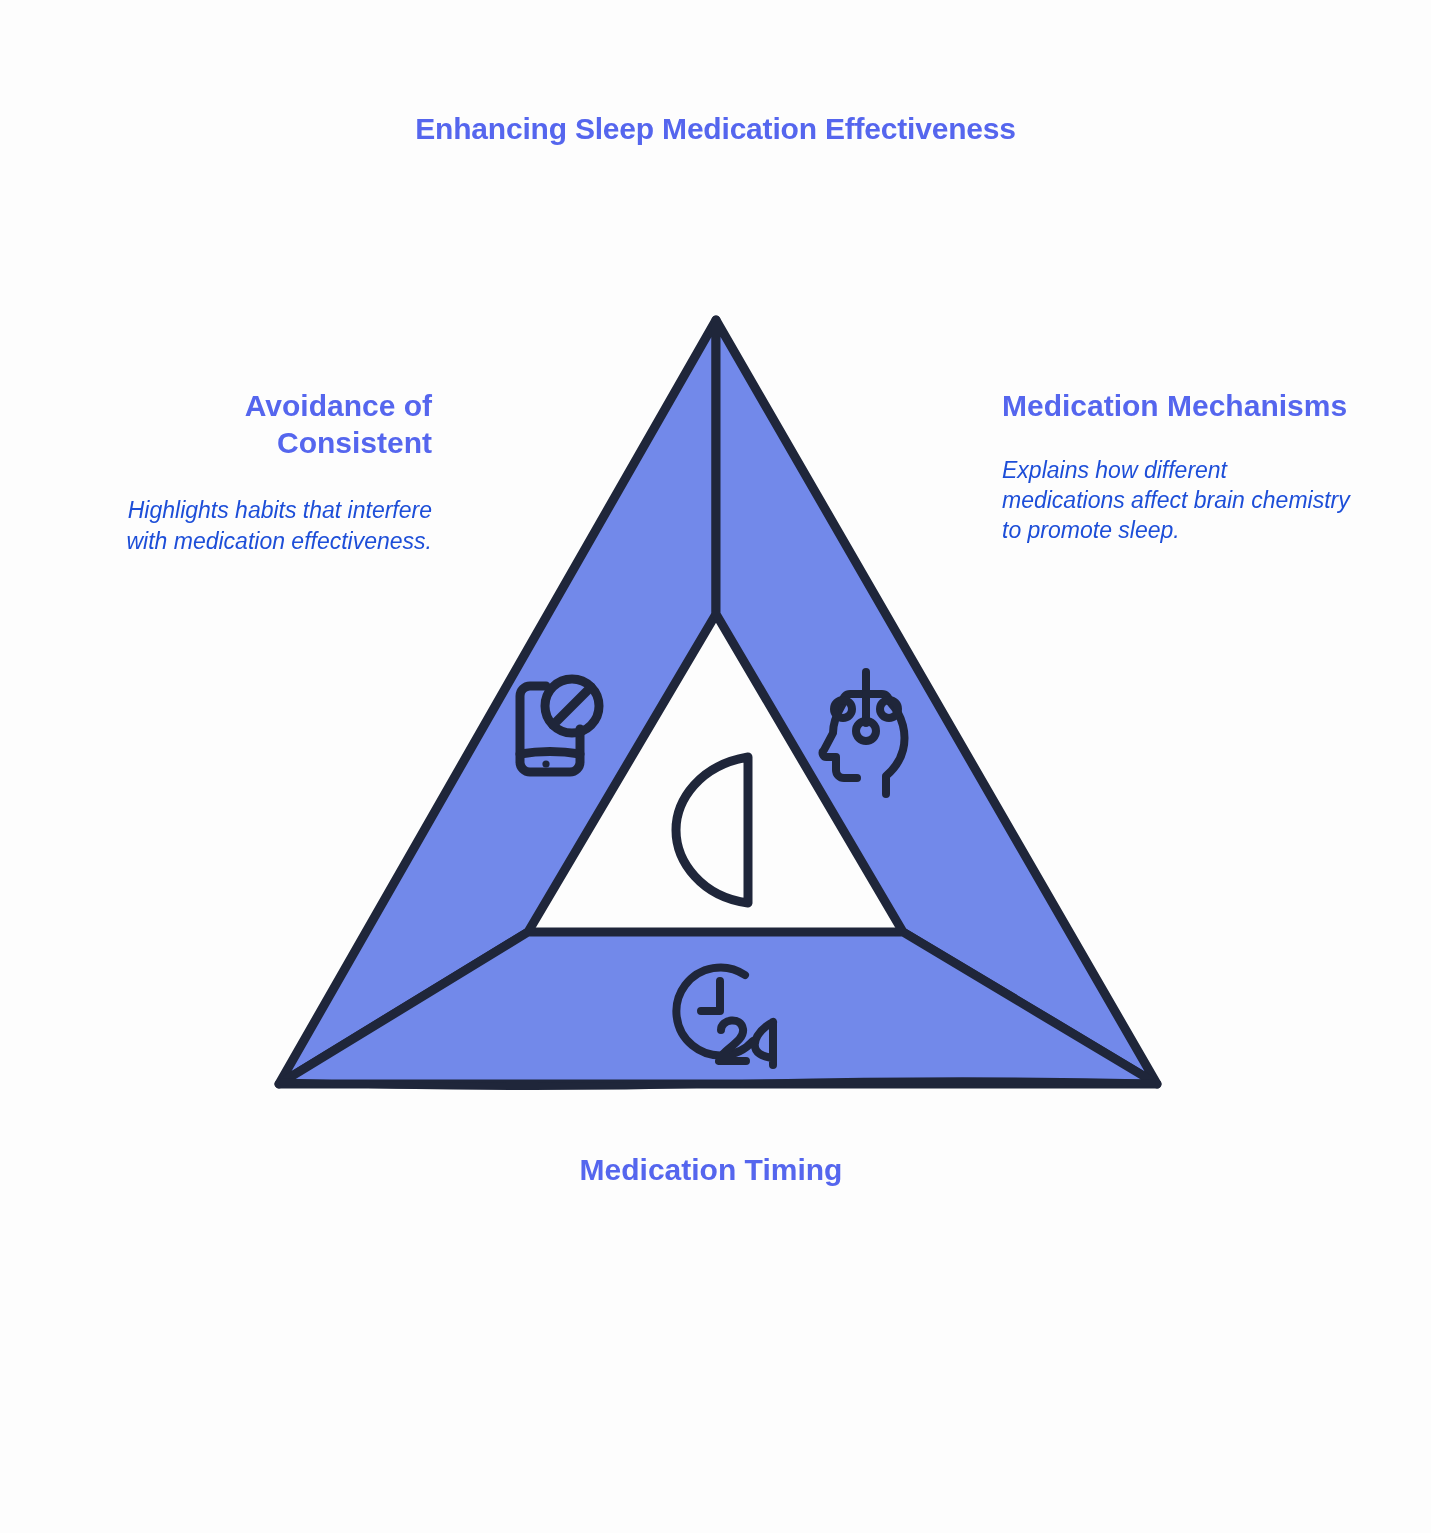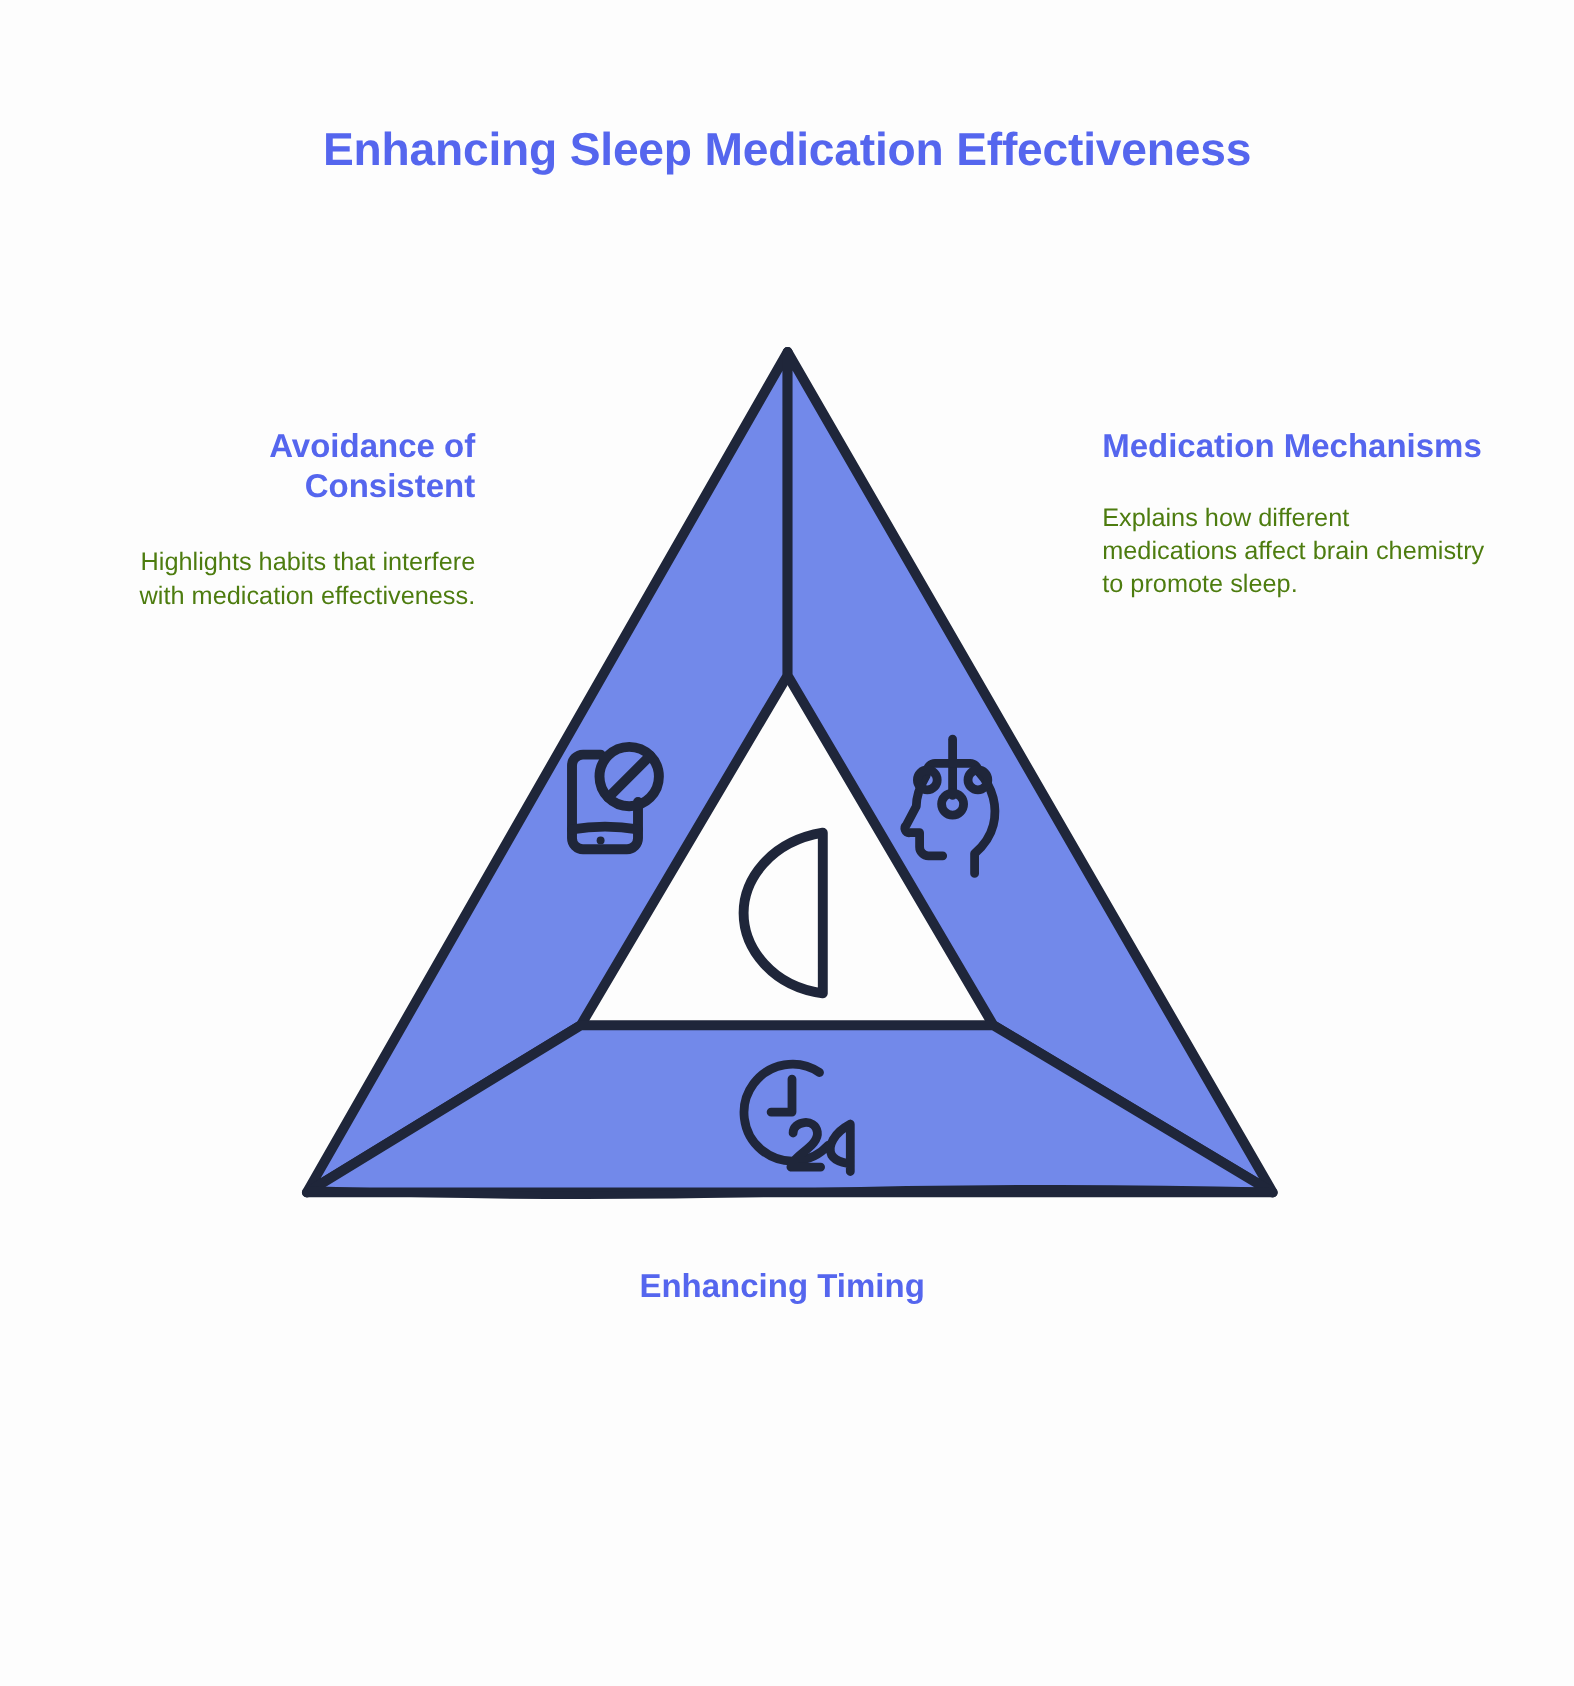--- a/index.html
+++ b/index.html
@@ -22,21 +22,21 @@
     height: 1533px;
   }
 
   
   .title {
     position: absolute;
     left: 0;
     top: 112px;
     width: 1431px;
     text-align: center;
-    font-size: 42px;
+    font-size: 30px;
     font-weight: bold;
     color: #5566ee;
     letter-spacing: -0.2px;
     line-height: 1.15;
   }
 
   
   .diagram {
     position: absolute;
     left: 0;
@@ -53,23 +53,24 @@
   .block .heading {
     font-size: 30px;
     font-weight: bold;
     color: #5566ee;
     line-height: 1.22;
     margin: 0;
   }
   .block .desc {
     font-size: 23px;
     font-weight: normal;
-    color: #4d7c0f;
+    color: #1d4ed8;
     line-height: 1.32;
     margin: 0;
+    font-style: italic;
   }
 
   
   .block-left {
     left: 120px;
     top: 388px;
     width: 312px;
     text-align: right;
   }
   .block-left .desc { margin-top: 34px; }
@@ -199,16 +200,16 @@
     <p class="heading">Avoidance of Consistent</p>
     <p class="desc">Highlights habits that interfere with medication effectiveness.</p>
   </div>
 
   <div class="block block-right">
     <p class="heading">Medication Mechanisms</p>
     <p class="desc">Explains how different medications affect brain chemistry to promote sleep.</p>
   </div>
 
   <div class="block block-bottom">
-    <p class="heading">Enhancing Timing</p>
+    <p class="heading">Medication Timing</p>
   </div>
 
 </div>
 
 </body></html>

